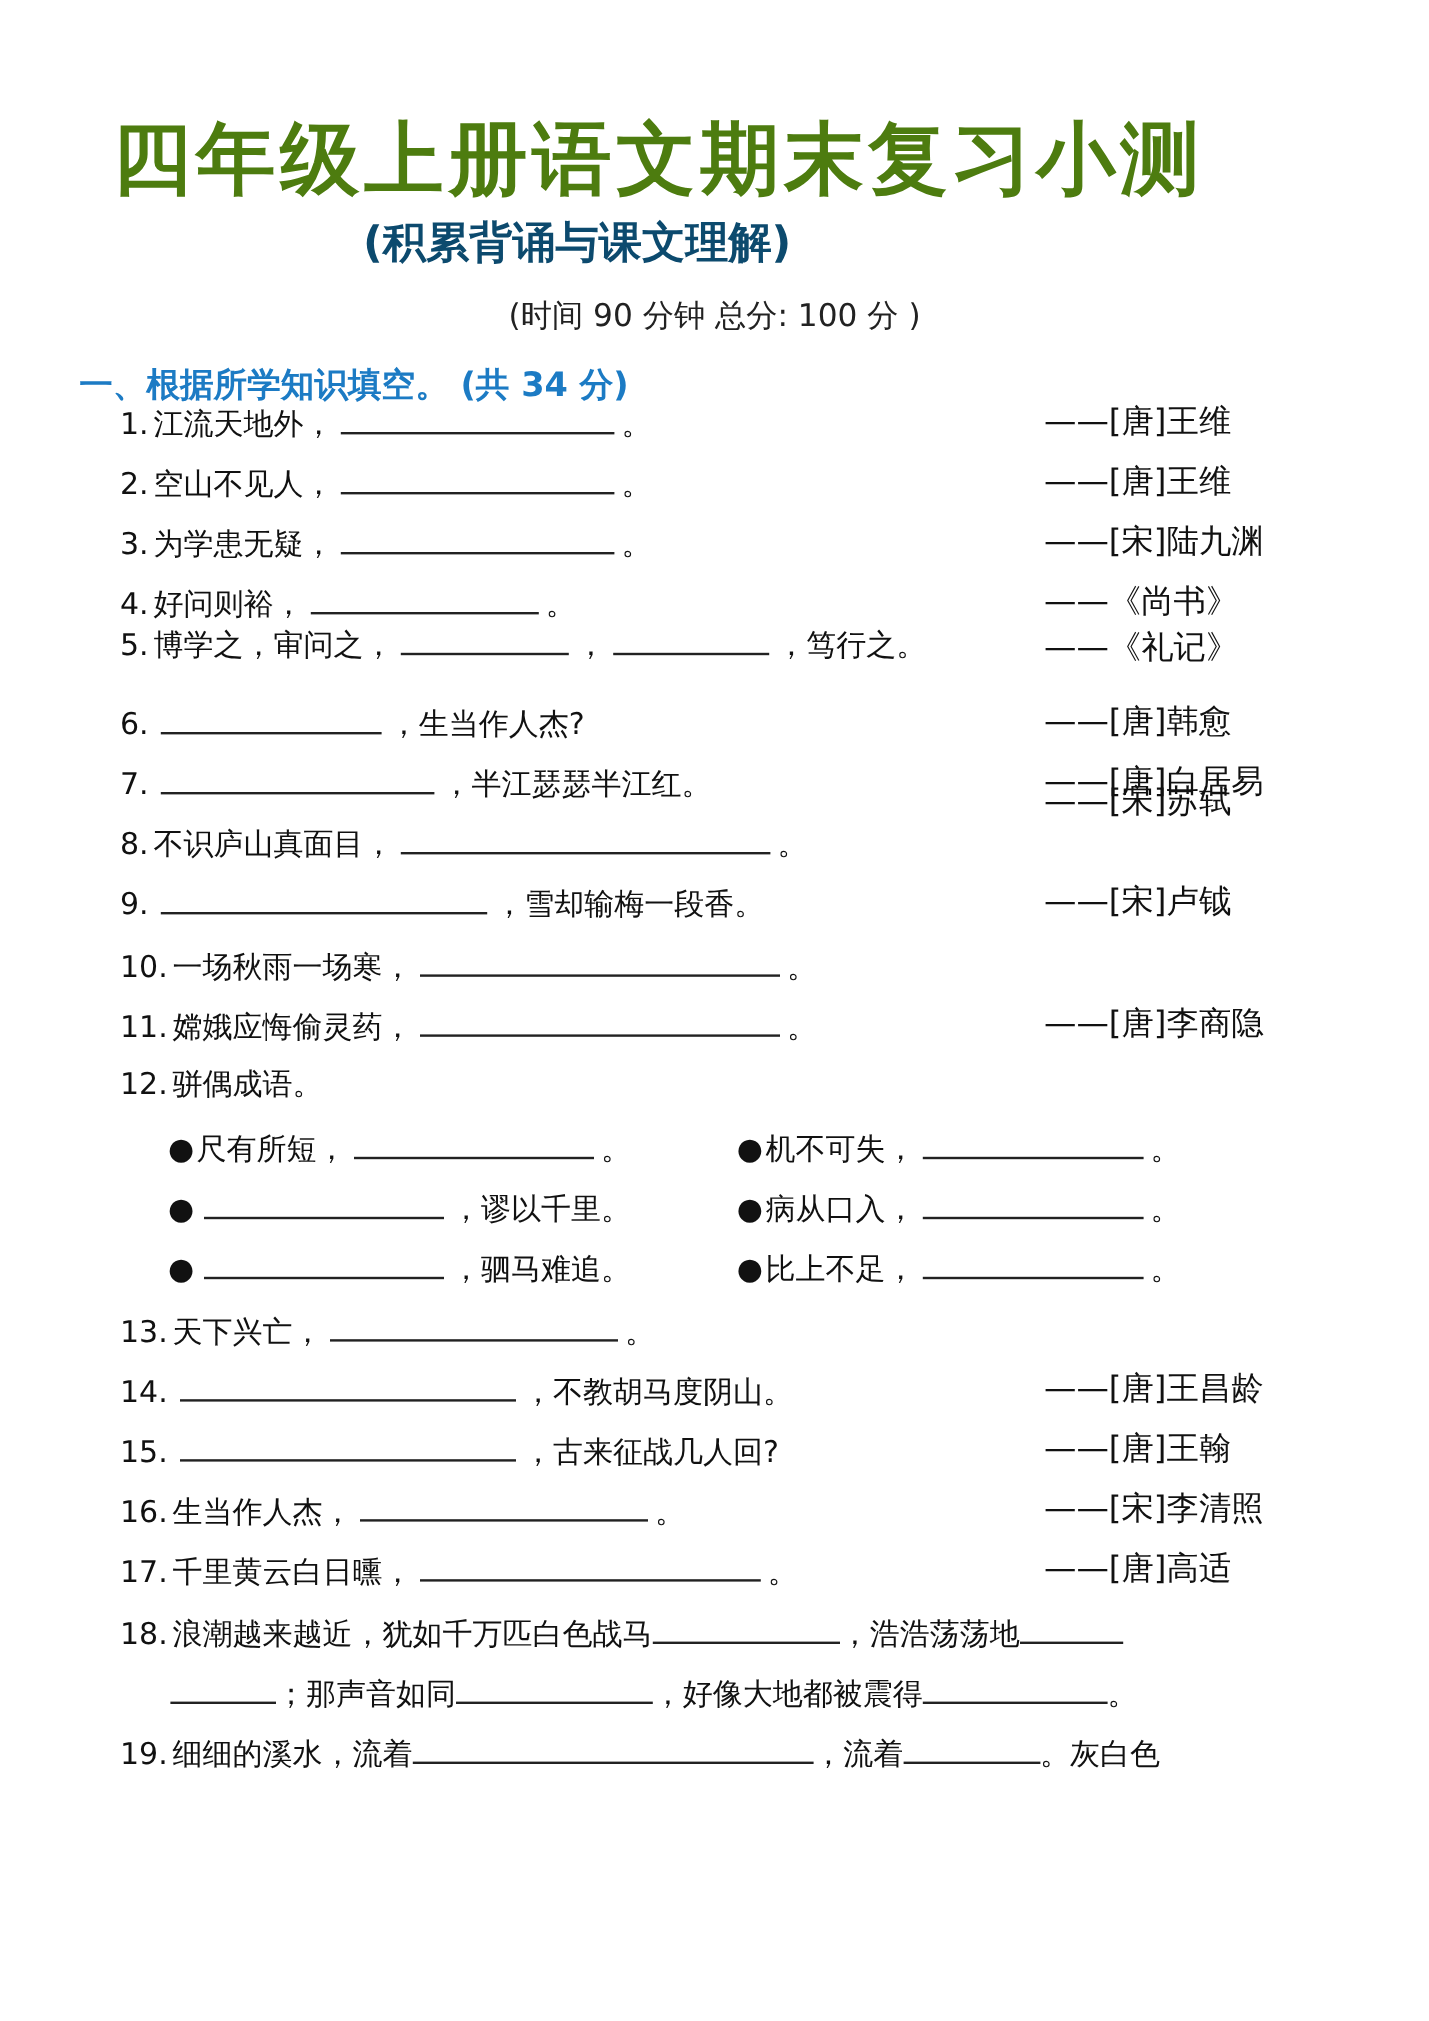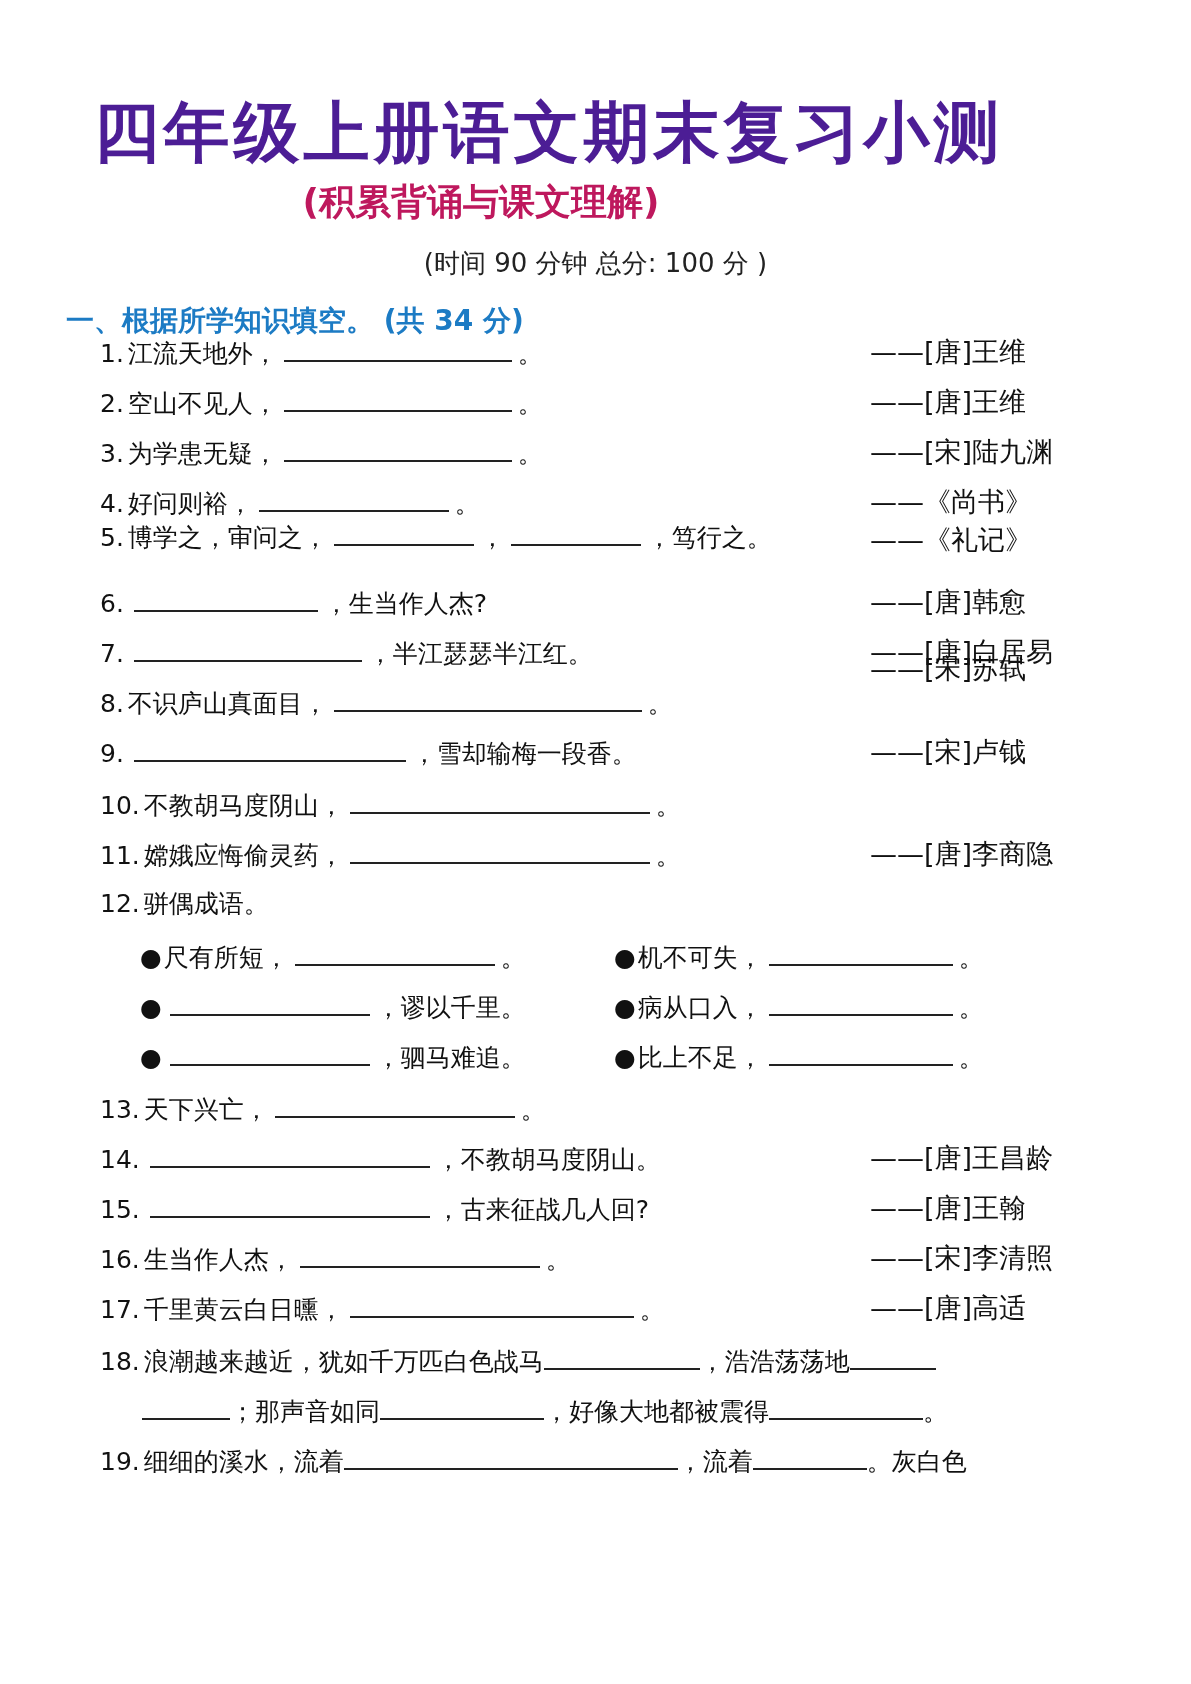--- a/index.html
+++ b/index.html
@@ -4,25 +4,25 @@
   <style>
     html, body { margin: 0; padding: 0; background: #ffffff; }
     body {
       width: 1191px; height: 1684px; position: relative; overflow: hidden;
       font-family: "DejaVu Sans", "Liberation Sans", sans-serif;
       color: #111111;
     }
     .title {
       position: absolute; left: 0; top: 88px; width: 1097px;
       text-align: center; font-size: 66px; font-weight: bold; letter-spacing: 4px;
-      color: #4c1d95;
+      color: #4d7c0f;
     }
     .subtitle {
       position: absolute; left: 0; top: 178px; width: 962px;
-      text-align: center; font-size: 36px; font-weight: bold; color: #be185d;
+      text-align: center; font-size: 36px; font-weight: bold; color: #0c4a6e;
     }
     .meta {
       position: absolute; left: 0; top: 246px; width: 1191px;
       text-align: center; font-size: 26px; color: #222;
     }
     .section {
       position: absolute; left: 66px; top: 302px;
       font-size: 28px; font-weight: bold; color: #1c7bc4;
     }
     .row {
@@ -87,21 +87,21 @@
   <span class="num">8.</span><span>不识庐山真面目，</span><span class="blank" style="width:308px"></span><span>。</span>
 </div>
 <div class="author" style="top:651px">——[宋]苏轼</div>
 
 <div class="row" style="top:734px">
   <span class="num">9.</span><span class="blank" style="width:272px"></span><span>，雪却输梅一段香。</span>
 </div>
 <div class="author" style="top:734px">——[宋]卢钺</div>
 
 <div class="row" style="top:786px">
-  <span class="num">10.</span><span>不教胡马度阴山，</span><span class="blank" style="width:300px"></span><span>。</span>
+  <span class="num">10.</span><span>一场秋雨一场寒，</span><span class="blank" style="width:300px"></span><span>。</span>
 </div>
 
 <div class="row" style="top:836px">
   <span class="num">11.</span><span>嫦娥应悔偷灵药，</span><span class="blank" style="width:300px"></span><span>。</span>
 </div>
 <div class="author" style="top:836px">——[唐]李商隐</div>
 
 <div class="row" style="top:886px">
   <span class="num">12.</span><span>骈偶成语。</span>
 </div>

